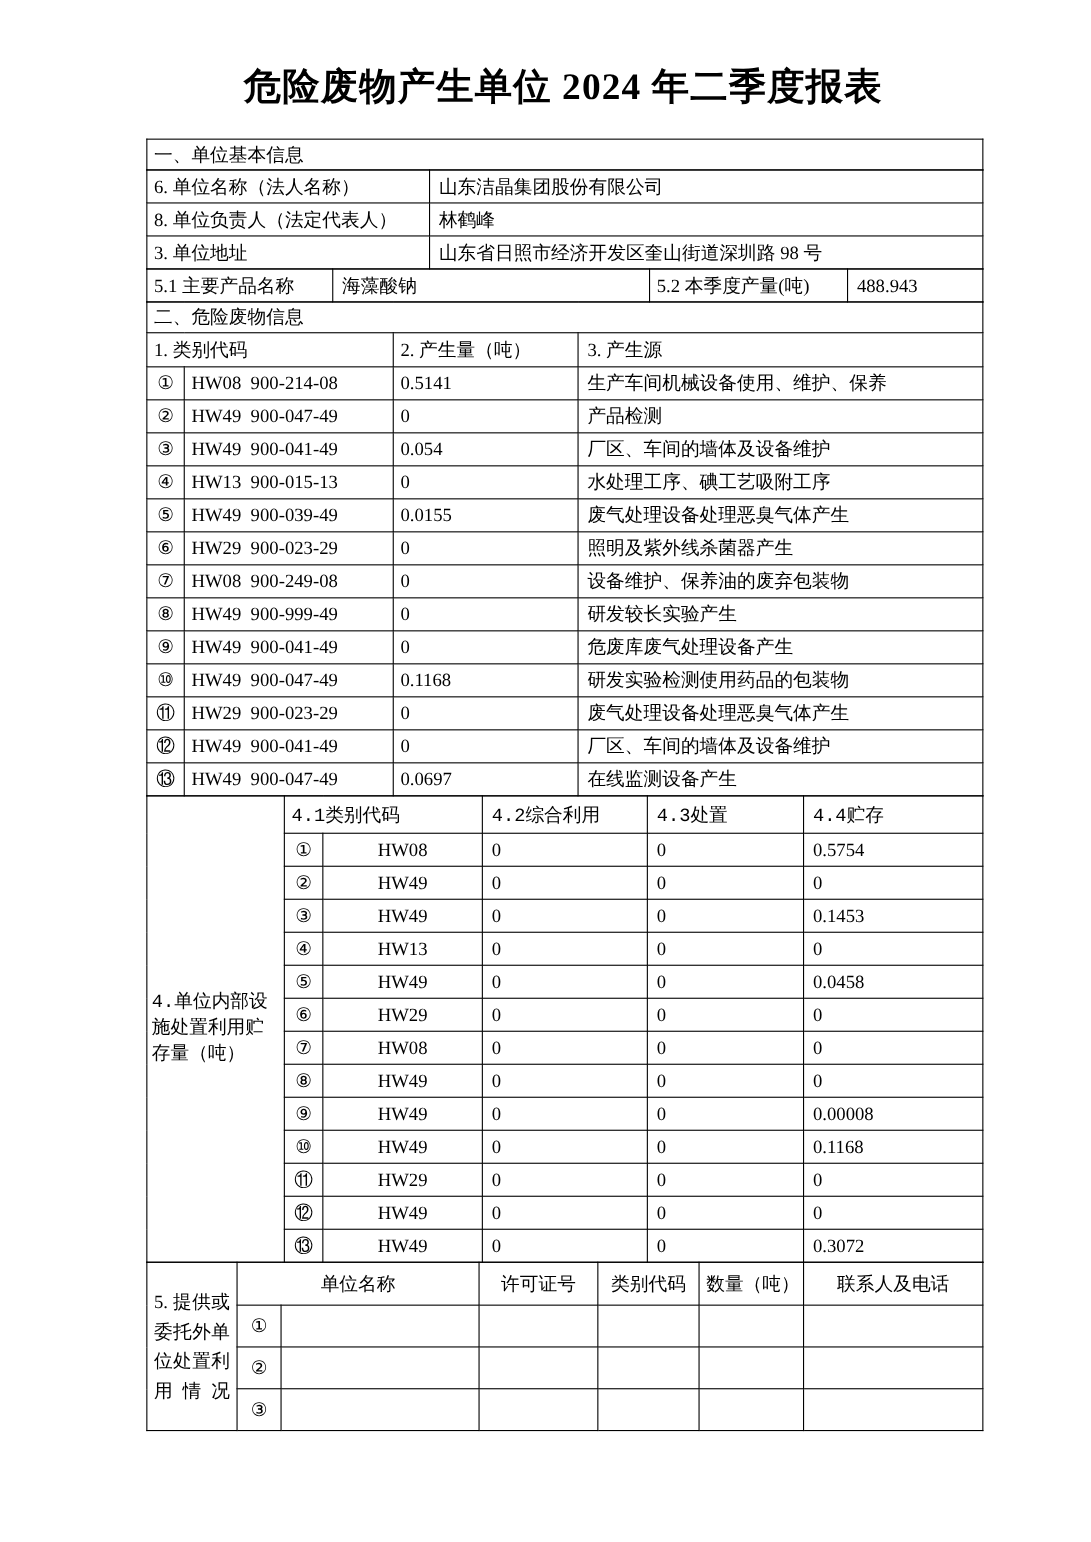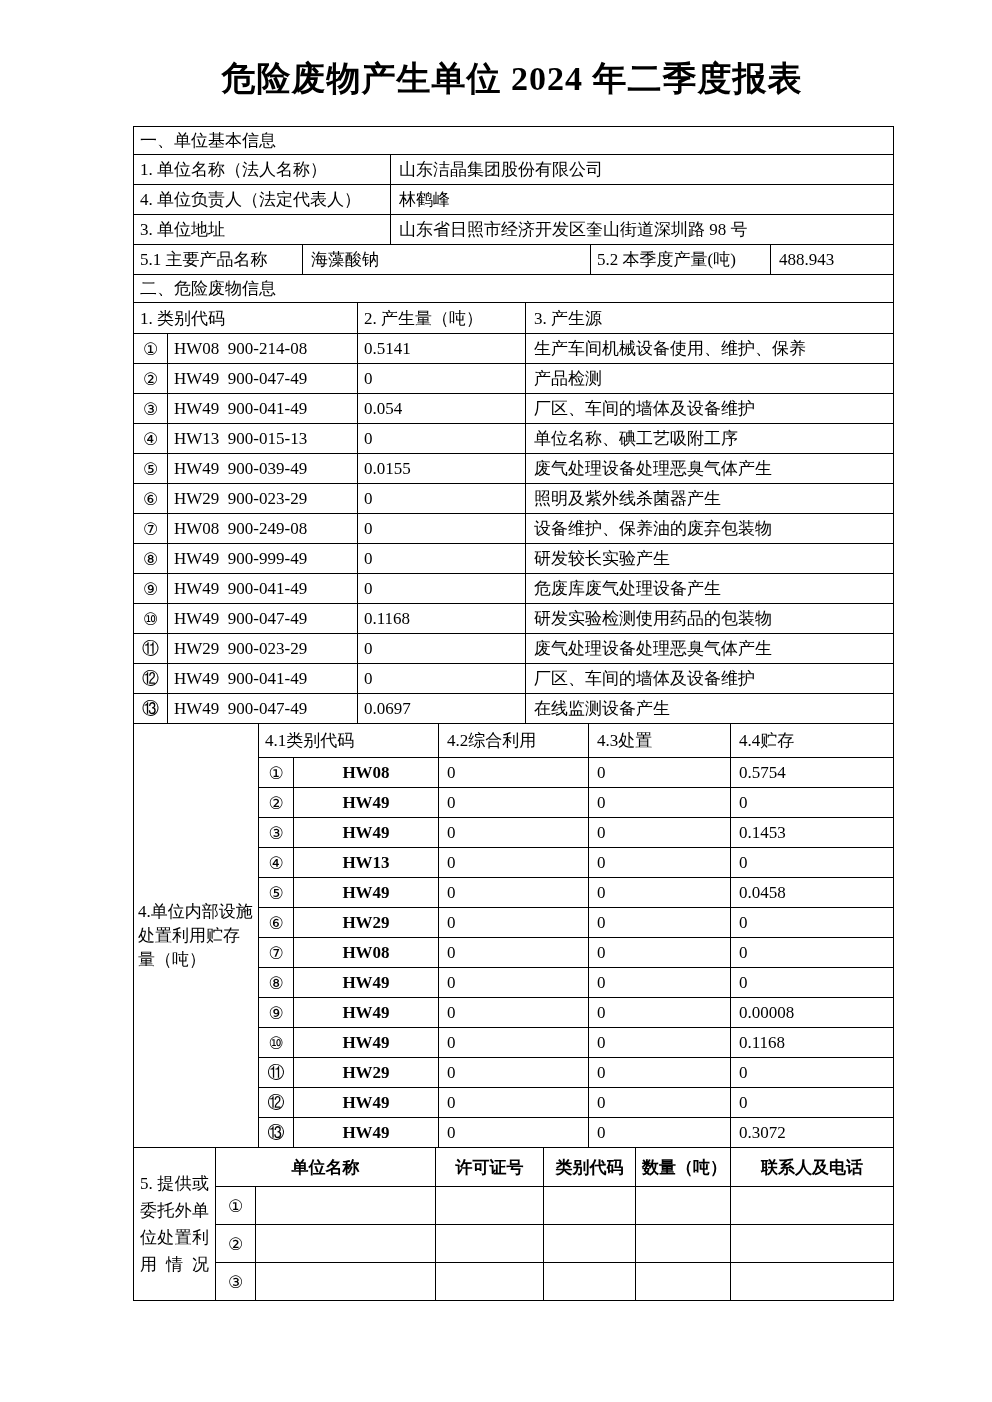--- a/index.html
+++ b/index.html
@@ -10,24 +10,24 @@
          font-size:34px;font-weight:bold;letter-spacing:1px;}
   .tables{width:760px;margin-left:117px;margin-top:24px;}
   table{border-collapse:collapse;table-layout:fixed;width:760px;
         font-size:17px;}
   .tables table + table{margin-top:-1px;}
   td{border:1px solid #000;padding:0 6px;vertical-align:middle;
      white-space:nowrap;overflow:hidden;}
   .h28 td{height:27px;}
   .h29 td{height:29px;}
   .h30 td{height:30px;font-family:Liberation Serif, serif;}
-  .h34 td{height:33px;}
+  .h34 td{height:33px;font-family:Liberation Mono, monospace;}
   .h38 td{height:38px;}
   .h37 td{height:37px;}
-  .center{text-align:center;font-weight:bold;}
+  .center{text-align:center;}
   .code{white-space:pre;}
   .pad8{padding-left:8px;}
   .wraplabel{white-space:normal;line-height:24px;padding:0 4px;}
   .just{white-space:normal;text-align:justify;text-align-last:justify;
         line-height:27px;padding:0 6px;vertical-align:middle;margin-left:44px;}
   .circle{text-align:center;padding:0 2px;
           font-family:"DejaVu Sans","Liberation Serif",serif;font-size:17px;}
 </style>
 </head>
 <body>
@@ -48,25 +48,25 @@
     </tbody>
       </table>
 
     <table>
       <colgroup>
           <col style="width:257px">
           <col style="width:503px">
         </colgroup>
       <tbody>
           <tr class="h29">
-        <td>1. 单位名称（法人名称）</td>
+        <td>6. 单位名称（法人名称）</td>
         <td class="pad8">山东洁晶集团股份有限公司</td>
       </tr>
       <tr class="h29">
-        <td>4. 单位负责人（法定代表人）</td>
+        <td>8. 单位负责人（法定代表人）</td>
         <td class="pad8">林鹤峰</td>
       </tr>
       <tr class="h29">
         <td>3. 单位地址</td>
         <td class="pad8">山东省日照市经济开发区奎山街道深圳路 98 号</td>
       </tr>
     </tbody>
       </table>
 
     <table>
@@ -117,21 +117,21 @@
       <tr class="h29">
         <td class="circle">③</td>
         <td class="code">HW49  900-041-49</td>
         <td>0.054</td>
         <td class="pad8">厂区、车间的墙体及设备维护</td>
       </tr>
       <tr class="h29">
         <td class="circle">④</td>
         <td class="code">HW13  900-015-13</td>
         <td>0</td>
-        <td class="pad8">单位名称、碘工艺吸附工序</td>
+        <td class="pad8">水处理工序、碘工艺吸附工序</td>
       </tr>
       <tr class="h29">
         <td class="circle">⑤</td>
         <td class="code">HW49  900-039-49</td>
         <td>0.0155</td>
         <td class="pad8">废气处理设备处理恶臭气体产生</td>
       </tr>
       <tr class="h29">
         <td class="circle">⑥</td>
         <td class="code">HW29  900-023-29</td>

